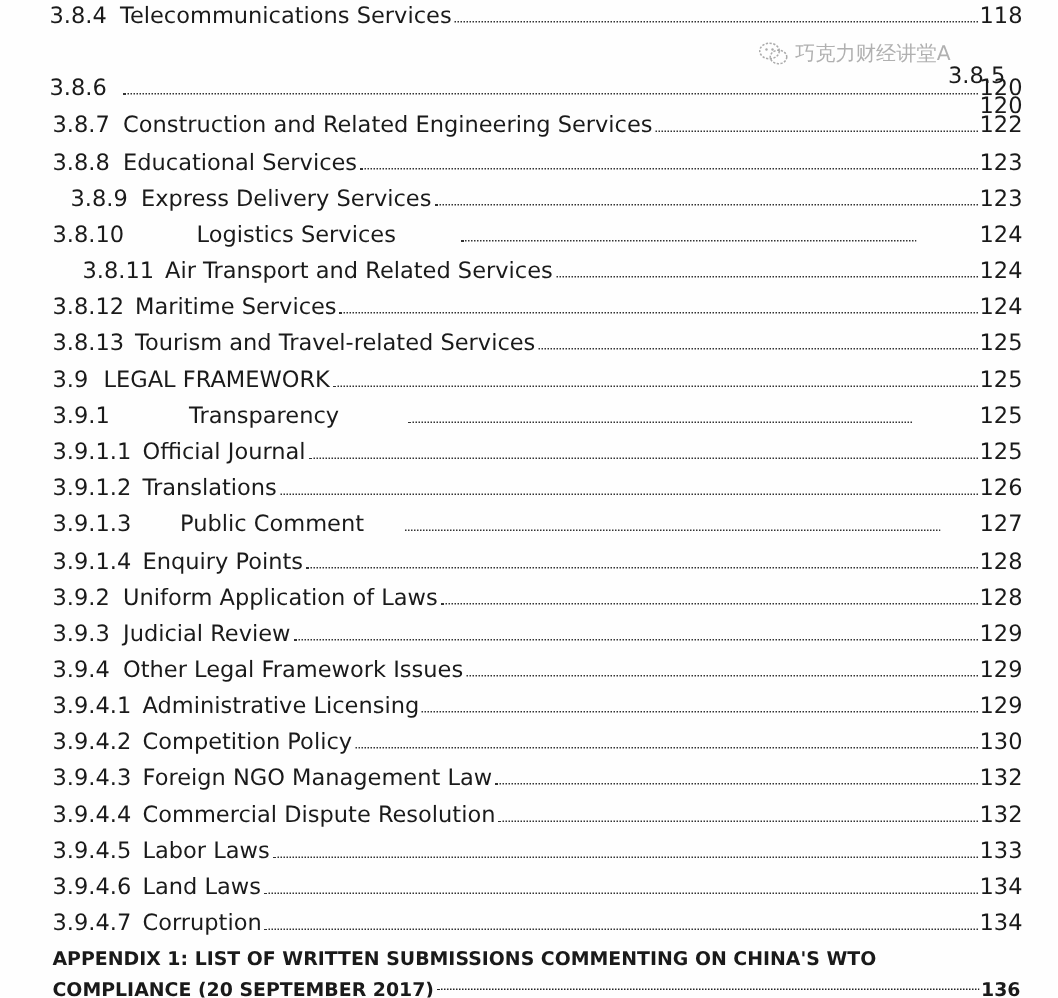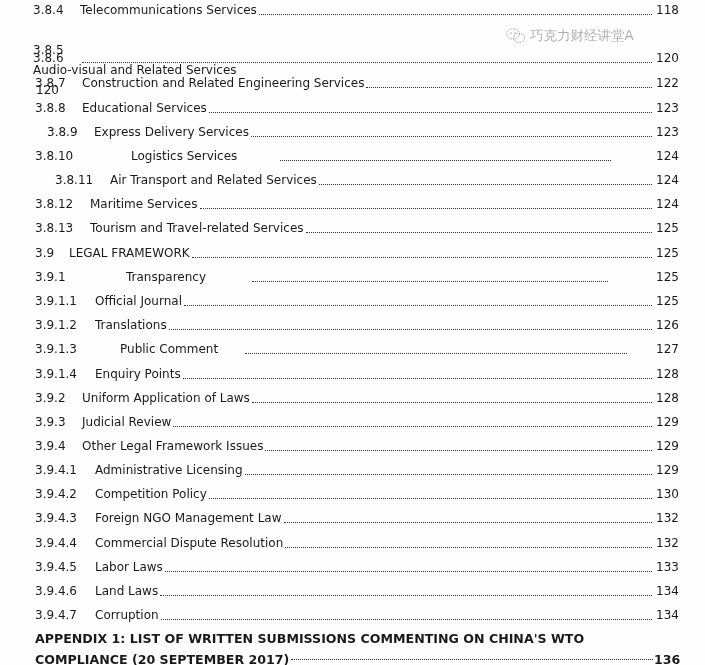--- a/index.html
+++ b/index.html
@@ -25,25 +25,25 @@
     }
     .toc {
       position: absolute;
       left: 0;
       top: 0;
       width: 705px;
     }
     .toc-row {
       position: absolute;
       height: 20px;
-      font-size: 12px;
+      font-size: 15px;
       line-height: 20px;
       white-space: nowrap;
       display: flex;
-      align-items: flex-start;
+      align-items: flex-end;
       cursor: pointer;
     }
     .toc-num {
       display: inline-block;
       flex: 0 0 auto;
     }
     .toc-title {
       flex: 0 0 auto;
     }
     .toc-leader {
@@ -116,21 +116,20 @@
 <div class="page">
   <div class="toc" id="toc">
       <div class="toc-row" style="left: 33px; top: 0px; width: 646px;">
         <span class="toc-num" style="width: 47px;">3.8.4</span>
         <span class="toc-title">Telecommunications Services</span>
         <span class="toc-leader"></span>
         <span class="toc-page">118</span>
       </div>
       <div class="toc-row" style="left: 33px; top: 40px; width: 646px; flex-direction: column;">
         <span class="toc-num" style="width: 47px;">3.8.5</span>
-        <span class="toc-title">Audio-visual and Related Services</span>
         <span class="toc-leader"></span>
         <span class="toc-page">120</span>
       </div>
       <div class="toc-row" style="left: 33px; top: 48px; width: 646px;">
         <span class="toc-num" style="width: 47px;">3.8.6</span>
         <span class="toc-leader"></span>
         <span class="toc-page">120</span>
       </div>
       <div class="toc-row" style="left: 35px; top: 73px; width: 644px;">
         <span class="toc-num" style="width: 47px;">3.8.7</span>

